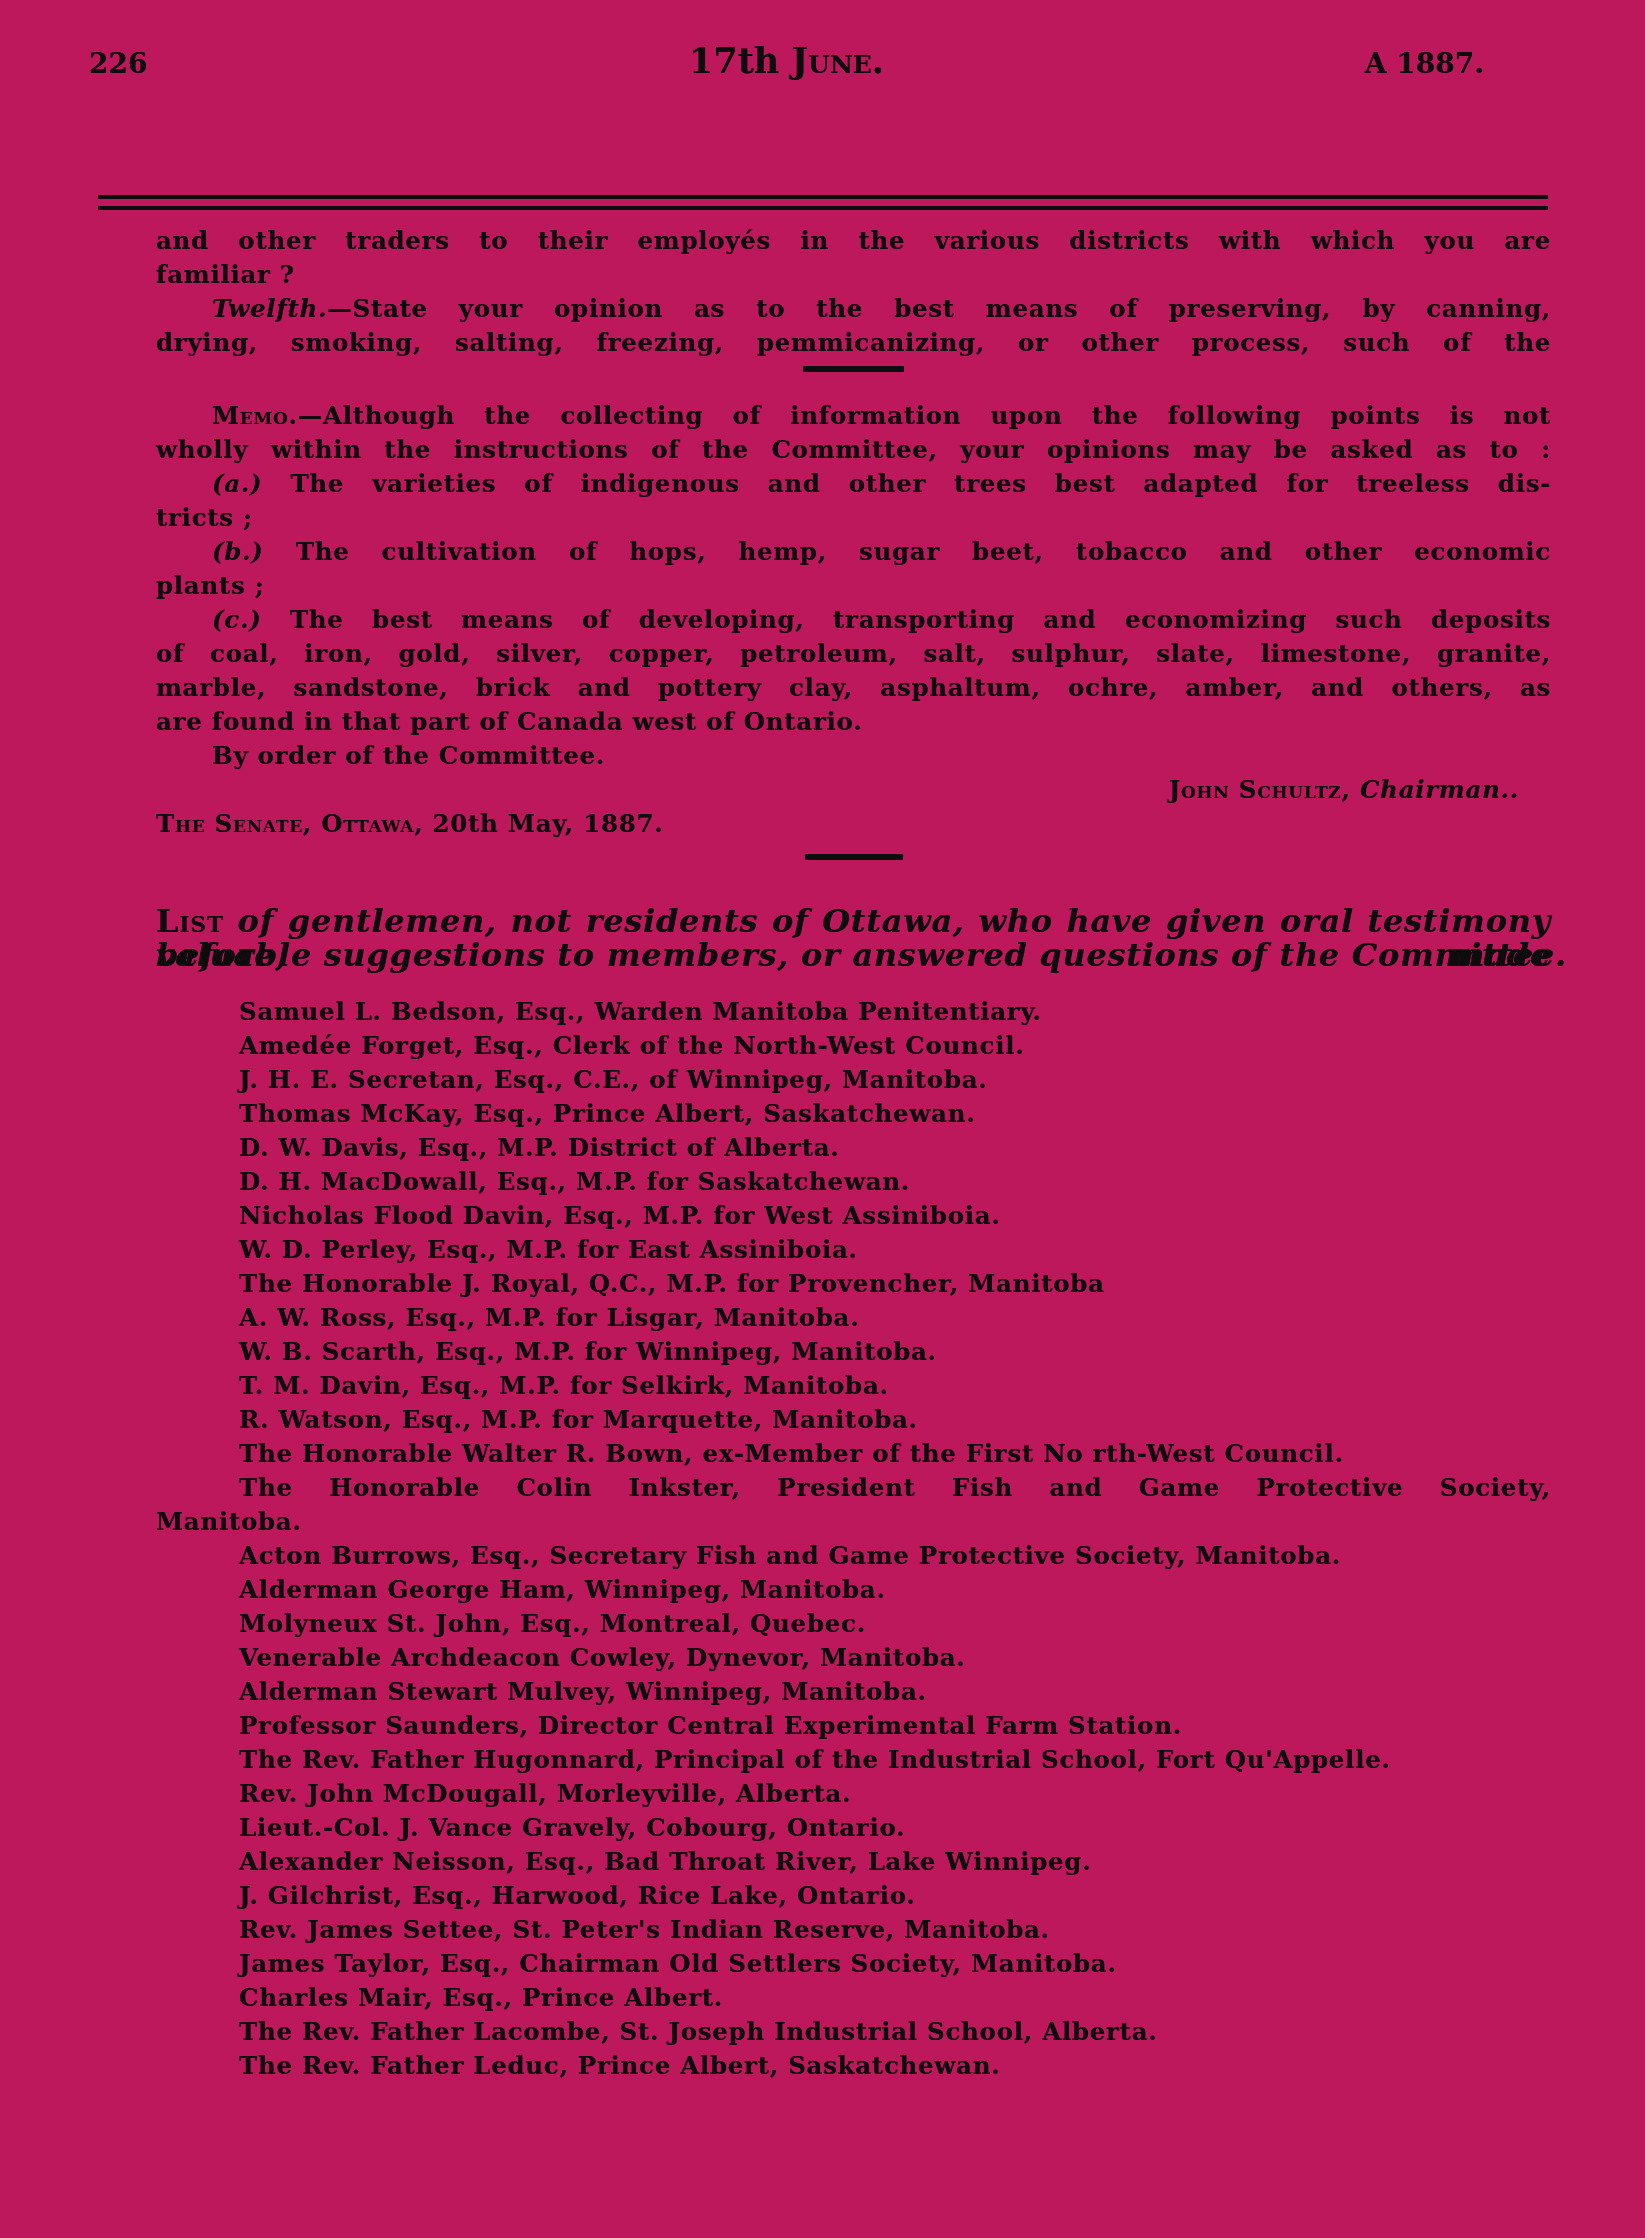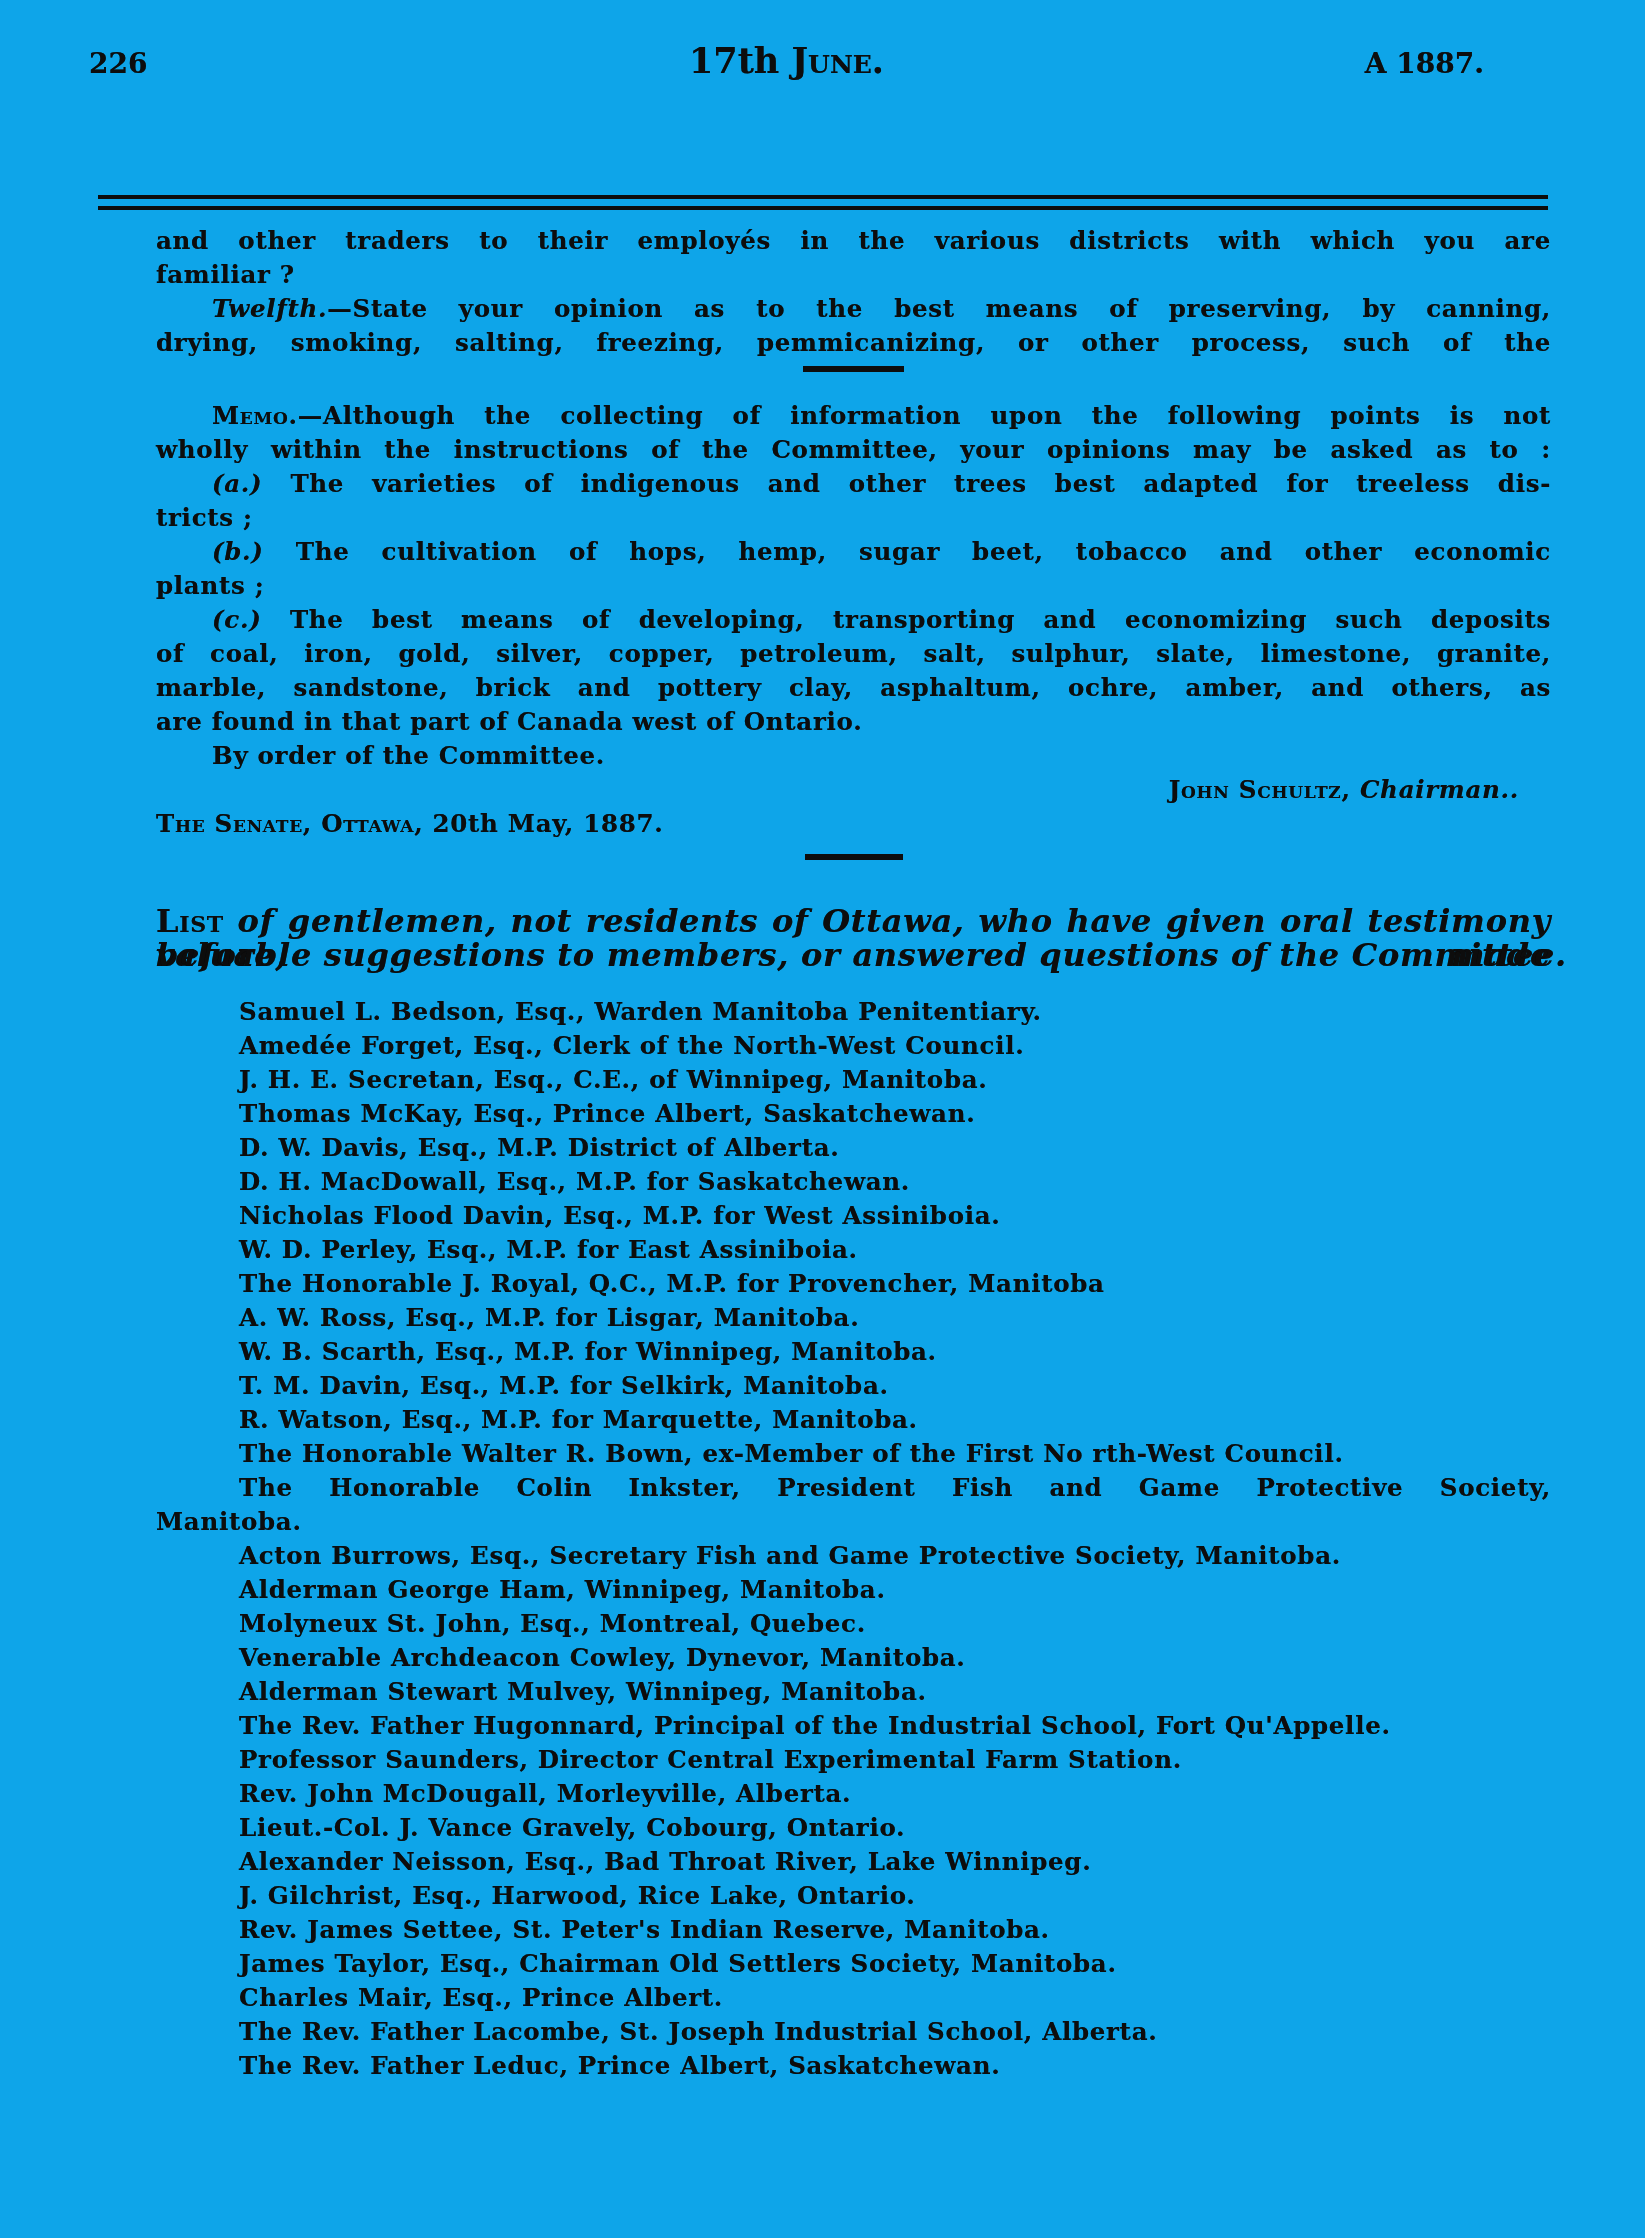--- a/index.html
+++ b/index.html
@@ -1,16 +1,16 @@
 <!DOCTYPE html>
 <html style="font-size:9.8px"><head>
 <meta charset="utf-8">
 <style>
   html,body{margin:0;padding:0;background:#e8e8e8;}
-  .page{position:relative;width:1645px;height:2239px;background:#0ea5e9;overflow:hidden;
+  .page{position:relative;width:1645px;height:2239px;background:#be185d;overflow:hidden;
         font-family:"DejaVu Serif","Liberation Serif",serif;font-weight:700;color:#0d0d0d;
         text-shadow:0 0 0.6px rgba(0,0,0,.55);}
   .header{position:absolute;left:89px;top:40px;width:1395px;display:flex;align-items:baseline;font-size:28px;}
   .header .h-left{flex:1;text-align:left;}
   .header .h-center{flex:1.4;text-align:center;font-size:35px;}
   .header .h-right{flex:1;text-align:right;}
   .double-rule{position:absolute;left:98px;top:195px;width:1450px;height:6.7px;
         border-top:4.3px solid #0d0d0d;border-bottom:4.3px solid #0d0d0d;}
   .content{position:absolute;left:156px;top:224px;width:1395px;font-size:24.5px;letter-spacing:0.7px;}
   .line{height:34px;line-height:34px;white-space:nowrap;}
@@ -92,22 +92,22 @@
         <div class="line li-first">T. M. Davin, Esq., M.P. for Selkirk, Manitoba.</div>
         <div class="line li-first">R. Watson, Esq., M.P. for Marquette, Manitoba.</div>
         <div class="line li-first">The Honorable Walter R. Bown, ex-Member of the First No rth-West Council.</div>
         <div class="line li-first stretch">The Honorable Colin Inkster, President Fish and Game Protective Society,</div>
         <div class="line li-wrap">Manitoba.</div>
         <div class="line li-first">Acton Burrows, Esq., Secretary Fish and Game Protective Society, Manitoba.</div>
         <div class="line li-first">Alderman George Ham, Winnipeg, Manitoba.</div>
         <div class="line li-first">Molyneux St. John, Esq., Montreal, Quebec.</div>
         <div class="line li-first">Venerable Archdeacon Cowley, Dynevor, Manitoba.</div>
         <div class="line li-first">Alderman Stewart Mulvey, Winnipeg, Manitoba.</div>
+        <div class="line li-first">Professor Saunders, Director Central Experimental Farm Station.</div>
         <div class="line li-first">The Rev. Father Hugonnard, Principal of the Industrial School, Fort Qu'Appelle.</div>
-        <div class="line li-first">Professor Saunders, Director Central Experimental Farm Station.</div>
         <div class="line li-first">Rev. John McDougall, Morleyville, Alberta.</div>
         <div class="line li-first">Lieut.-Col. J. Vance Gravely, Cobourg, Ontario.</div>
         <div class="line li-first">Alexander Neisson, Esq., Bad Throat River, Lake Winnipeg.</div>
         <div class="line li-first">J. Gilchrist, Esq., Harwood, Rice Lake, Ontario.</div>
         <div class="line li-first">Rev. James Settee, St. Peter's Indian Reserve, Manitoba.</div>
         <div class="line li-first">James Taylor, Esq., Chairman Old Settlers Society, Manitoba.</div>
         <div class="line li-first">Charles Mair, Esq., Prince Albert.</div>
         <div class="line li-first">The Rev. Father Lacombe, St. Joseph Industrial School, Alberta.</div>
         <div class="line li-first">The Rev. Father Leduc, Prince Albert, Saskatchewan.</div>
       </div>

